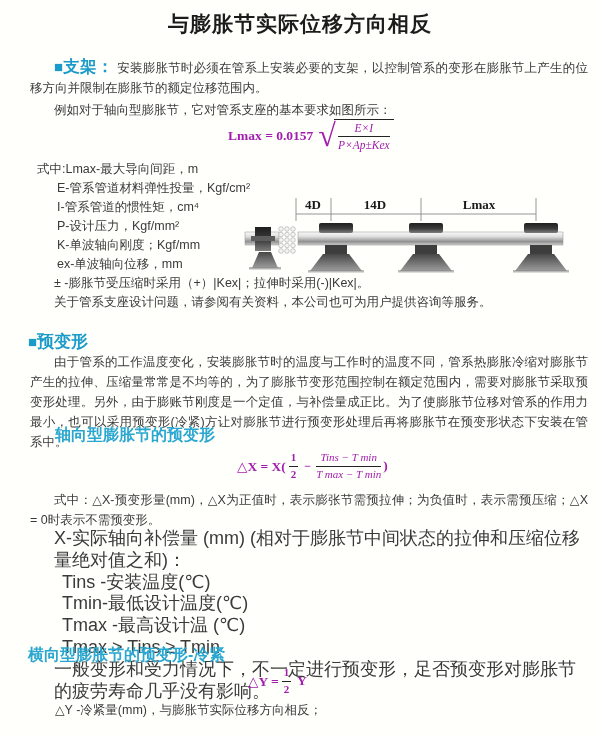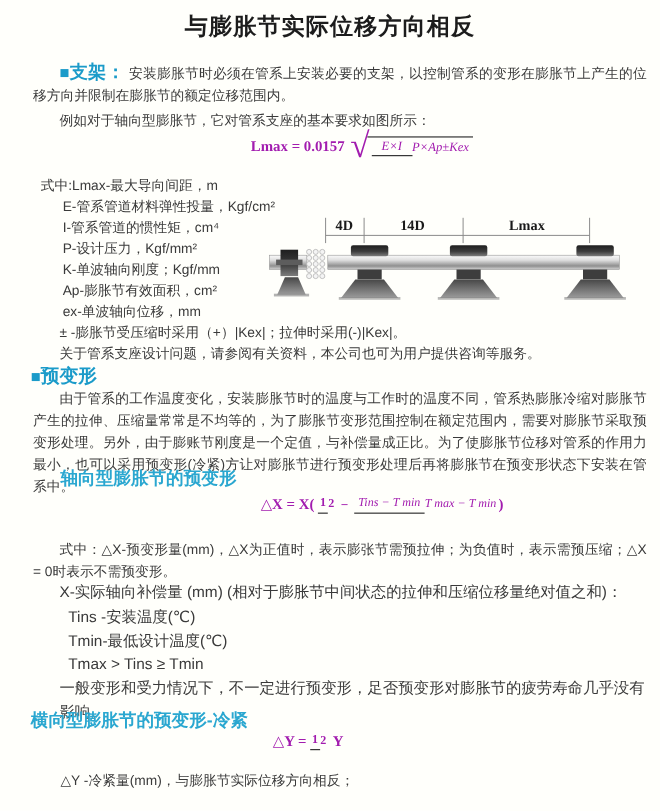--- a/index.html
+++ b/index.html
@@ -29,37 +29,37 @@
     position:absolute; margin:0; color:#2aa7d0; font-weight:bold;
   }
   
   .formula {
     position:absolute; display:flex; align-items:center;
     font-family:"Liberation Serif","DejaVu Serif",serif; color:#a21caf;
   }
   .f-lhs { font-weight:bold; font-size:13.5px; white-space:pre; }
   .f-op { font-weight:bold; font-size:12px; margin:0 3px; }
   .sqrt-sign { font-size:32px; line-height:26px; font-weight:400; margin:0 -2px 2px 5px; }
-  .frac { display:inline-flex; flex-direction:row; text-align:center; line-height:1.25; }
+  .frac { display:inline-flex; flex-direction:column; text-align:center; line-height:1.25; }
   .radicand { border-top:1.4px solid #222; padding:1px 4px 0; font-style:italic; font-size:11.5px; }
   .radicand .num { border-bottom:1px solid #222; padding:0 9px 1px; }
   .radicand .den { padding-top:1px; }
   .small-frac { font-size:11px; font-weight:bold; margin:0 3px; }
   .small-frac .num { border-bottom:1px solid #222; padding:0 2px 1px; }
   .small-frac .den { padding-top:1px; }
   .tfrac { font-style:italic; font-size:11px; margin:0 2px; }
   .tfrac .num { border-bottom:1px solid #222; padding:0 4px 1px; }
   .tfrac .den { padding-top:1px; }
   
   .defs { position:absolute; left:37px; top:160px; width:553px;
           font-size:12.5px; line-height:19px; }
   .defs .item { padding-left:20px; }
   .defs .note { padding-left:17px; }
   
-  .lines { position:absolute; left:30px; width:560px; font-size:14px; line-height:21.8px; }
+  .lines { position:absolute; left:30px; width:560px; font-size:18px; line-height:21.8px; }
   .lines .in1 { padding-left:24px; }
   .lines .in2 { padding-left:32px; }
   .diagram { position:absolute; left:243px; top:192px; }
   .final-note { position:absolute; left:30px; top:702px; width:560px;
                 font-size:12.5px; padding-left:25px; margin:0; }
 </style>
 </head>
 <body>
 
 <div class="page">
@@ -78,21 +78,20 @@
       <span class="den">P×Ap±Kex</span>
     </span>
   </div>
 
   <div class="defs">
     <div>式中:Lmax-最大导向间距，m</div>
     <div class="item">E-管系管道材料弹性投量，Kgf/cm²</div>
     <div class="item">I-管系管道的惯性矩，cm⁴</div>
     <div class="item">P-设计压力，Kgf/mm²</div>
     <div class="item">K-单波轴向刚度；Kgf/mm</div>
-    <div class="item">Ap-膨胀节有效面积，cm²</div>
     <div class="item">ex-单波轴向位移，mm</div>
     <div class="note">± -膨胀节受压缩时采用（+）|Kex|；拉伸时采用(-)|Kex|。</div>
     <div class="note">关于管系支座设计问题，请参阅有关资料，本公司也可为用户提供咨询等服务。</div>
   </div>
 
   <svg class="diagram" width="355" height="100" viewBox="0 0 355 100">
     <defs>
       <linearGradient id="pipeGrad" x1="0" y1="0" x2="0" y2="1">
         <stop offset="0" stop-color="#fbfbfb"></stop>
         <stop offset="0.35" stop-color="#dedede"></stop>
@@ -192,20 +191,21 @@
     </span>
     <span class="f-lhs">)</span>
   </div>
 
   <p class="para indent" style="top:490px">式中：△X-预变形量(mm)，△X为正值时，表示膨张节需预拉伸；为负值时，表示需预压缩；△X = 0时表示不需预变形。</p>
 
   <div class="lines" style="top:528px">
     <div class="in1">X-实际轴向补偿量 (mm) (相对于膨胀节中间状态的拉伸和压缩位移量绝对值之和)：</div>
     <div class="in2">Tins -安装温度(℃)</div>
     <div class="in2">Tmin-最低设计温度(℃)</div>
+    <div class="in2">Tmax -最高设计温  (℃)</div>
     <div class="in2">Tmax &gt; Tins ≥ Tmin</div>
     <div class="in1">一般变形和受力情况下，不一定进行预变形，足否预变形对膨胀节的疲劳寿命几乎没有影响。</div>
   </div>
 
   <h3 class="sub-heading" style="left:28px; top:645px; font-size:16px;text-align:center;">横向型膨胀节的预变形-冷紧</h3>
 
   <div class="formula" style="left:248px; top:666px;">
     <span class="f-lhs">△Y =</span>
     <span class="frac small-frac">
       <span class="num">1</span>

